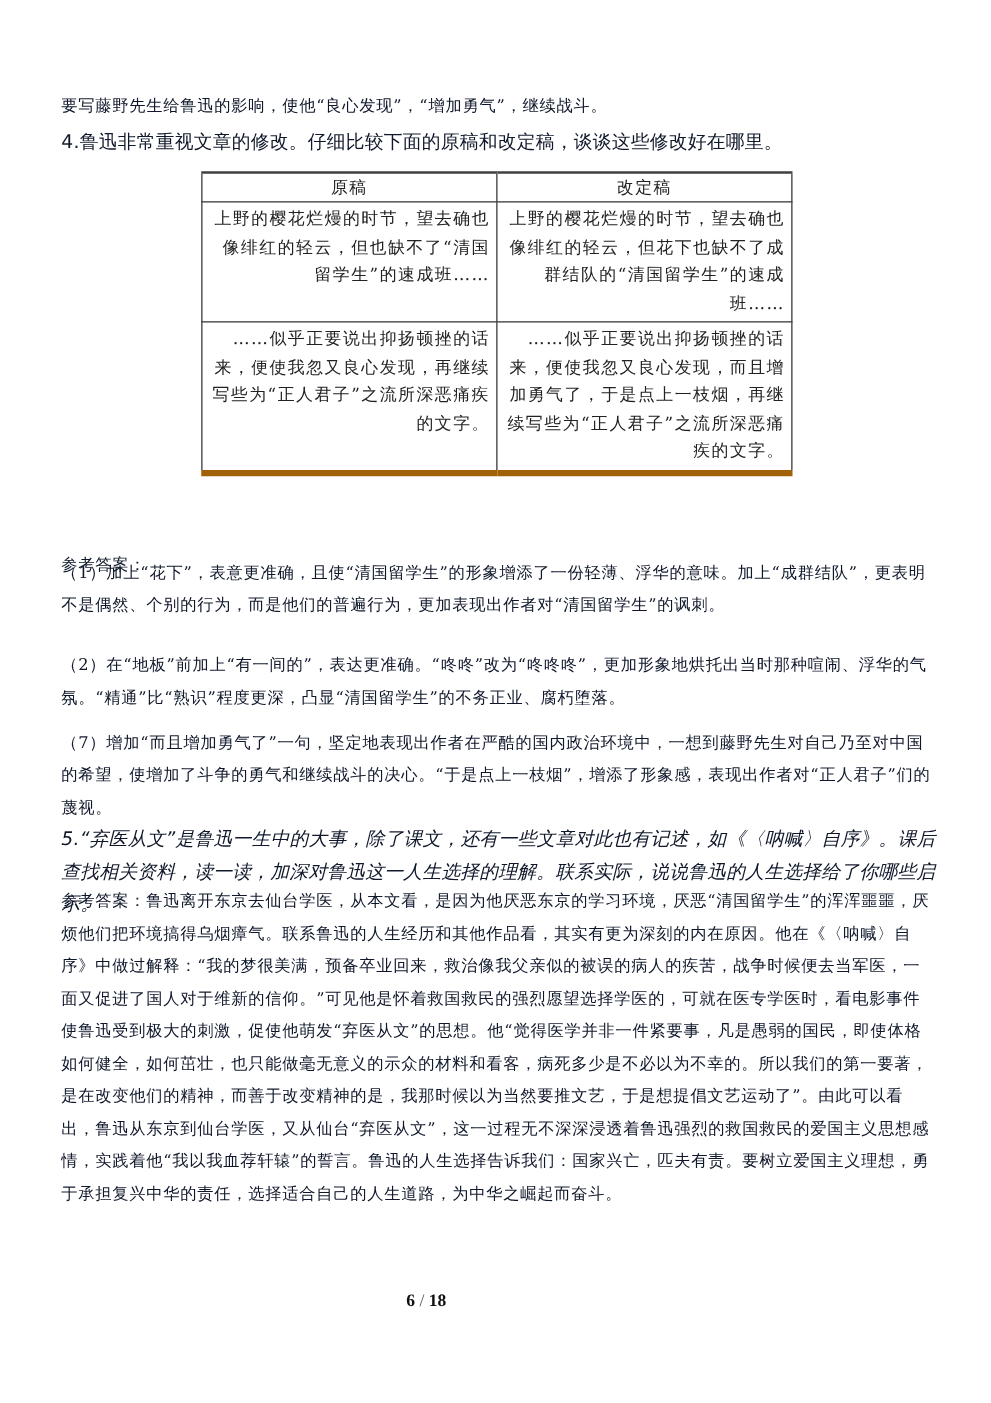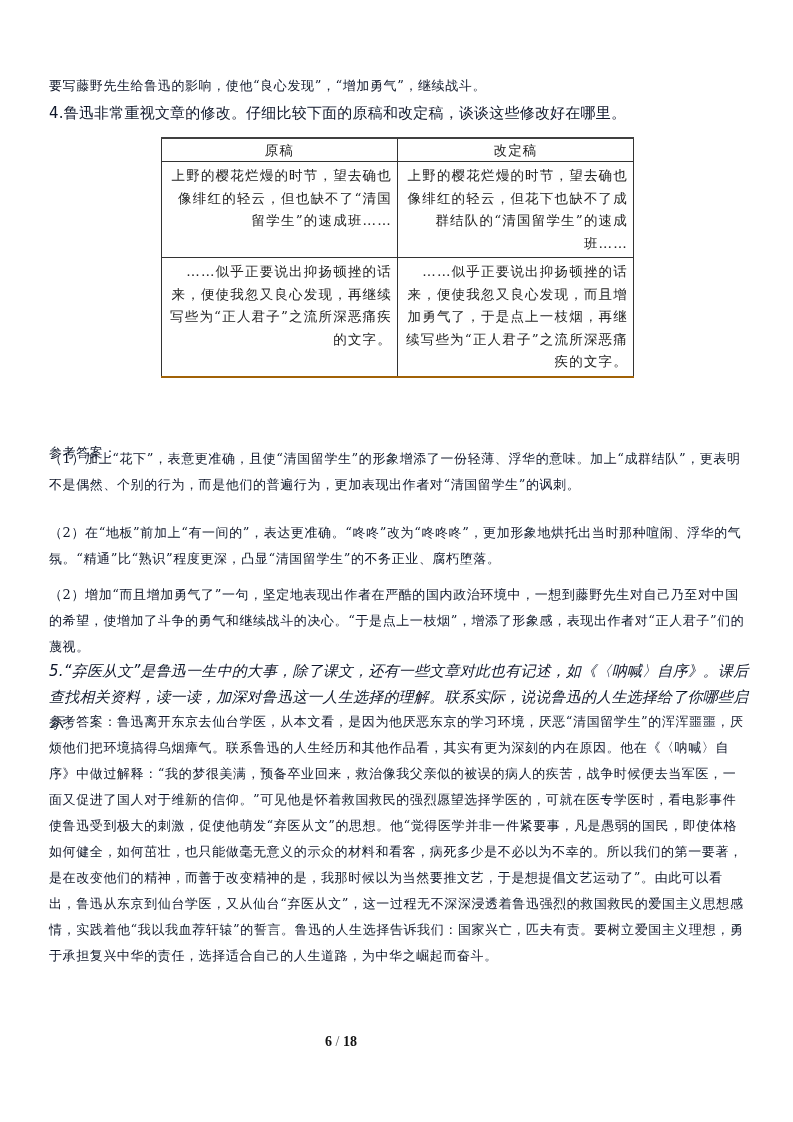--- a/index.html
+++ b/index.html
@@ -62,21 +62,21 @@
       letter-spacing: 1.2px;
       text-align: right;
     }
     .compare-table th {
       font-weight: normal;
       text-align: center;
       line-height: 20px;
       padding: 1px 5px;
       border-top: 2px solid #404040;
     }
-    .compare-table tr:last-child td { border-bottom: 2px solid #a16207; }
+    .compare-table tr:last-child td { border-bottom: 5px solid #a16207; }
 
     .ref-label { top: 440px; }
     .a1 { top: 446px; }
     .a2 { top: 520px; }
     .a3 { top: 582px; }
     .q5 { top: 658px; font-style: italic; }
     .a5 { top: 709px; }
 
     .page-number {
       position: absolute;
@@ -121,21 +121,21 @@
       </tr>
     </tbody>
   </table>
 
   <p class="block answer-text ref-label">参考答案：</p>
 
   <p class="block answer-text a1">（1）加上“花下”，表意更准确，且使“清国留学生”的形象增添了一份轻薄、浮华的意味。加上“成群结队”，更表明不是偶然、个别的行为，而是他们的普遍行为，更加表现出作者对“清国留学生”的讽刺。</p>
 
   <p class="block answer-text a2">（2）在“地板”前加上“有一间的”，表达更准确。“咚咚”改为“咚咚咚”，更加形象地烘托出当时那种喧闹、浮华的气氛。“精通”比“熟识”程度更深，凸显“清国留学生”的不务正业、腐朽堕落。</p>
 
-  <p class="block answer-text a3">（2）增加“而且增加勇气了”一句，坚定地表现出作者在严酷的国内政治环境中，一想到藤野先生对自己乃至对中国的希望，使增加了斗争的勇气和继续战斗的决心。“于是点上一枝烟”，增添了形象感，表现出作者对“正人君子”们的蔑视。</p>
+  <p class="block answer-text a3">（7）增加“而且增加勇气了”一句，坚定地表现出作者在严酷的国内政治环境中，一想到藤野先生对自己乃至对中国的希望，使增加了斗争的勇气和继续战斗的决心。“于是点上一枝烟”，增添了形象感，表现出作者对“正人君子”们的蔑视。</p>
 
   <p class="block question-text q5">5.“弃医从文”是鲁迅一生中的大事，除了课文，还有一些文章对此也有记述，如《〈呐喊〉自序》。课后查找相关资料，读一读，加深对鲁迅这一人生选择的理解。联系实际，说说鲁迅的人生选择给了你哪些启示。</p>
 
   <p class="block answer-text a5">参考答案：鲁迅离开东京去仙台学医，从本文看，是因为他厌恶东京的学习环境，厌恶“清国留学生”的浑浑噩噩，厌烦他们把环境搞得乌烟瘴气。联系鲁迅的人生经历和其他作品看，其实有更为深刻的内在原因。他在《〈呐喊〉自序》中做过解释：“我的梦很美满，预备卒业回来，救治像我父亲似的被误的病人的疾苦，战争时候便去当军医，一面又促进了国人对于维新的信仰。”可见他是怀着救国救民的强烈愿望选择学医的，可就在医专学医时，看电影事件使鲁迅受到极大的刺激，促使他萌发“弃医从文”的思想。他“觉得医学并非一件紧要事，凡是愚弱的国民，即使体格如何健全，如何茁壮，也只能做毫无意义的示众的材料和看客，病死多少是不必以为不幸的。所以我们的第一要著，是在改变他们的精神，而善于改变精神的是，我那时候以为当然要推文艺，于是想提倡文艺运动了”。由此可以看出，鲁迅从东京到仙台学医，又从仙台“弃医从文”，这一过程无不深深浸透着鲁迅强烈的救国救民的爱国主义思想感情，实践着他“我以我血荐轩辕”的誓言。鲁迅的人生选择告诉我们：国家兴亡，匹夫有责。要树立爱国主义理想，勇于承担复兴中华的责任，选择适合自己的人生道路，为中华之崛起而奋斗。</p>
 
   <div class="page-number">
     <span>6</span>
     <span class="sep">/</span>
     <span>18</span>
   </div>

